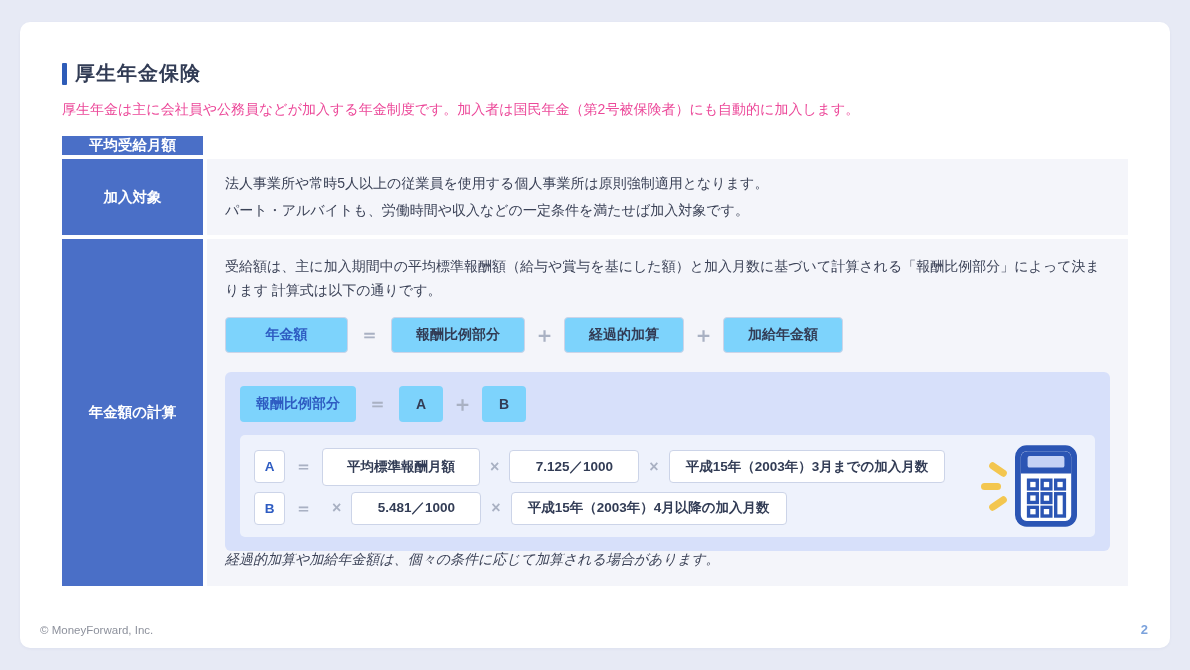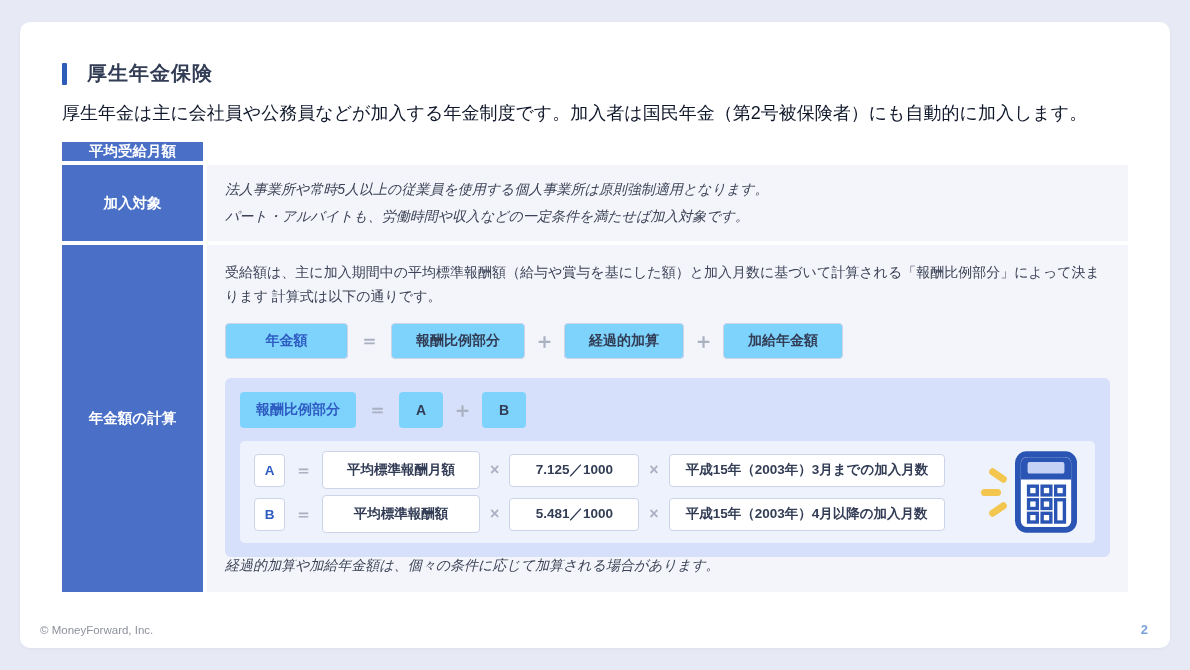--- a/index.html
+++ b/index.html
@@ -12,39 +12,39 @@
     position:relative;
     overflow:hidden;
   }
   .card {
     position:absolute; left:20px; top:22px;
     width:1150px; height:626px;
     background:#ffffff; border-radius:10px;
     box-shadow:0 1px 3px rgba(60,80,140,0.06);
   }
   
-  .title-row { display:flex; align-items:center; gap:20px; margin:38px 0 0 42px; }
+  .title-row { display:flex; align-items:center; gap:8px; margin:38px 0 0 42px; }
   .accent-bar { width:5px; height:22px; background:#2e5cb8; border-radius:1px; flex:0 0 auto; }
   .page-title { margin:0; font-size:20px; font-weight:bold; color:#323c55; letter-spacing:1px; }
-  .subtitle { margin:14px 42px 16px 42px; font-size:18px; color:#0f172a; }
+  .subtitle { margin:14px 42px 16px 42px; font-size:14px; color:#ec4899; }
 
   
   .table { margin:17px 42px 0 42px; display:flex; flex-direction:column; gap:4px; }
   .trow { display:flex; gap:4px; }
   .tlabel {
     flex:0 0 141px; background:#4a6fc7; color:#fff;
     font-weight:bold; font-size:14.5px;
     display:flex; align-items:center; justify-content:center;
     text-align:center;
   }
   .tcontent { flex:1; background:#f4f5fa; font-size:14px; color:#3b4257; min-width:0; }
   .tcontent p { margin:0; }
   .row1 .tcontent { min-height:48px; display:flex; align-items:center; padding:10px 18px; }
   .row2 .tcontent { padding:11px 18px; }
-  .row2 .tcontent p { line-height:27px;font-style:italic; }
+  .row2 .tcontent p { line-height:27px; }
   .row3 .tcontent { padding:15px 18px 17px 18px; }
   .intro { line-height:24px; }
 
   
   .formula-row { display:flex; align-items:center; margin-top:15px; }
   .fbox {
     background:#7dd3fc; border:1px solid #ccd4e8; border-radius:4px;
     height:36px; display:inline-flex; align-items:center; justify-content:center;
     font-size:14px; font-weight:bold; color:#323c55;
     padding:0 24px; white-space:nowrap;
@@ -162,21 +162,20 @@
                 <span class="dbox f1">平均標準報酬月額</span>
                 <span class="dop">×</span>
                 <span class="dbox f2">7.125／1000</span>
                 <span class="dop">×</span>
                 <span class="dbox f3">平成15年（2003年）3月までの加入月数</span>
               </div>
 
               <div class="drow">
                 <span class="dbox dlabel">B</span>
                 <span class="dop eq">＝</span>
-                <span class="dbox f1">平均標準報酬額</span>
                 <span class="dop">×</span>
                 <span class="dbox f2">5.481／1000</span>
                 <span class="dop">×</span>
                 <span class="dbox f3">平成15年（2003年）4月以降の加入月数</span>
               </div>
 
             </div>
 
             <div class="calc-visual">
               <div class="sparkles">

